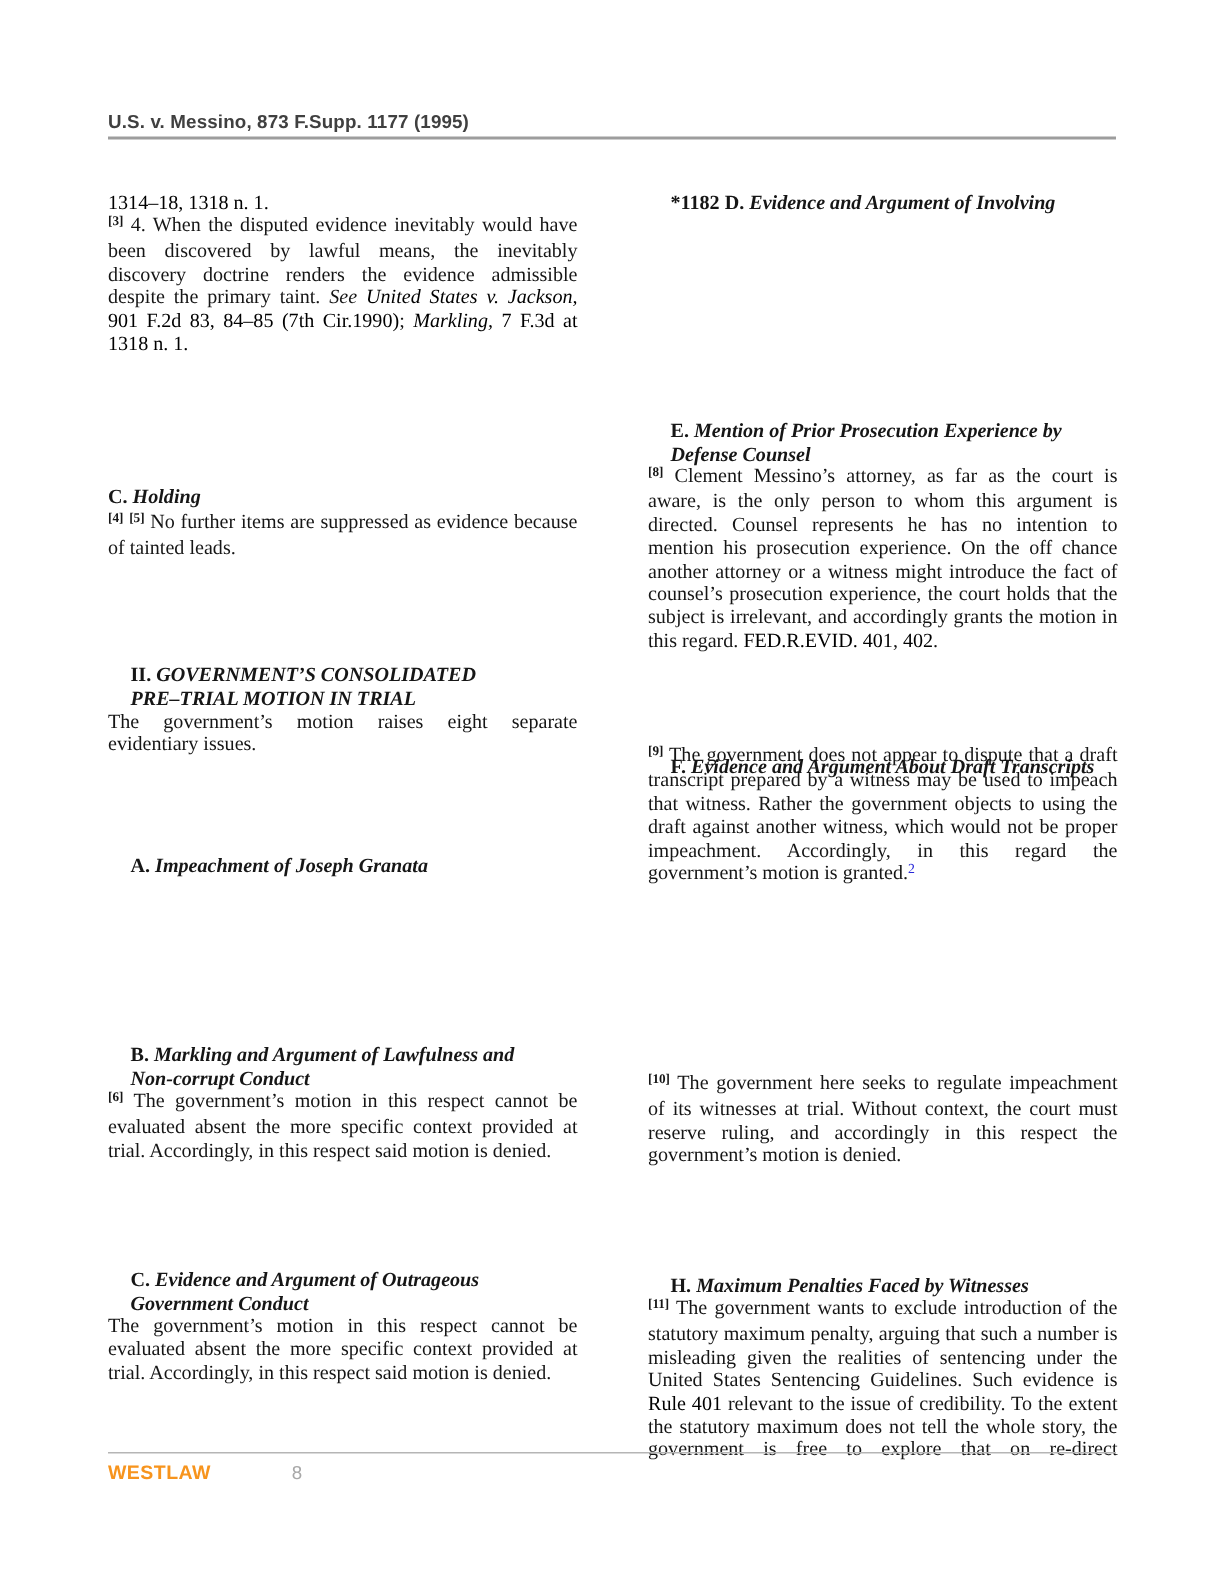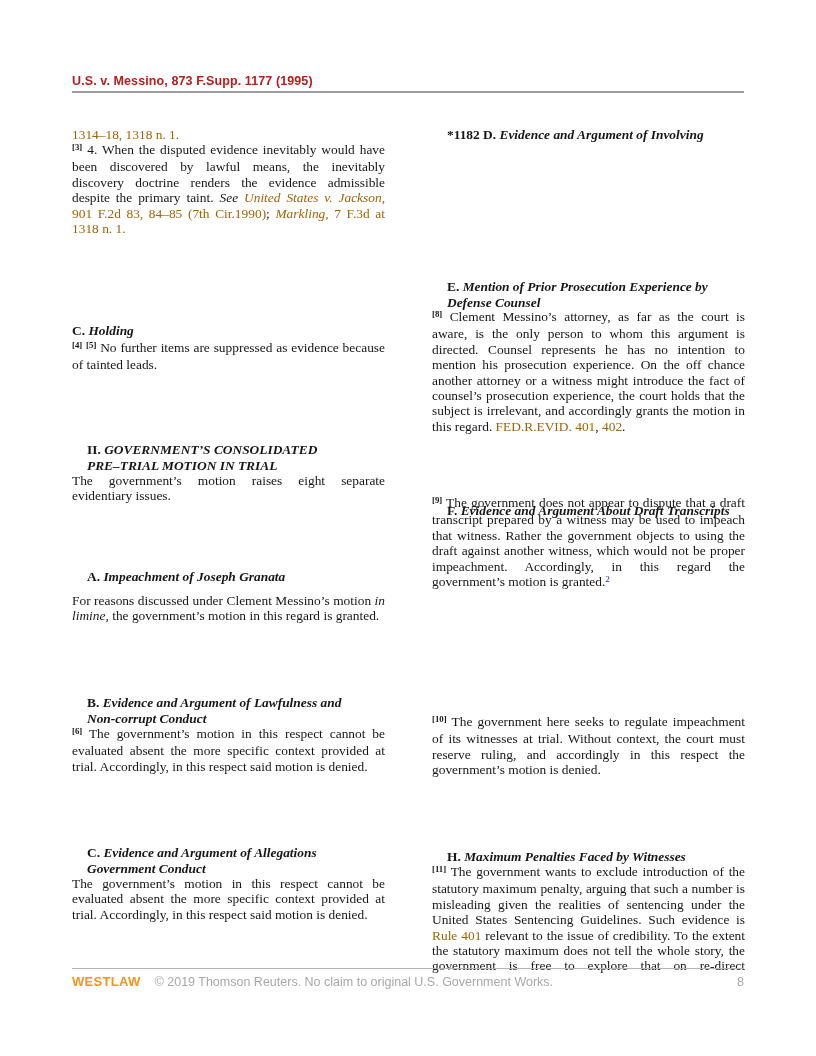--- a/index.html
+++ b/index.html
@@ -1,38 +1,38 @@
 <!DOCTYPE html>
 <html><head>
 <meta charset="utf-8">
 <style>
   html,body{margin:0;padding:0;background:#fff;}
   .page{position:relative;width:816px;height:1056px;background:#ffffff;overflow:hidden;
         font-family:"Liberation Serif",serif;color:#161616;}
   
   .doc-header{position:absolute;left:72px;top:74px;width:672px;
               font-family:"Liberation Sans",sans-serif;font-weight:bold;
-              font-size:12.5px;color:#b91c1c;letter-spacing:0.1px;}
+              font-size:12.5px;color:#404040;letter-spacing:0.1px;}
   .header-rule{position:absolute;left:72px;top:91px;width:672px;height:2px;background:#9d9d9d;}
   
   .blk{position:absolute;width:313px;font-size:13.4px;line-height:15.4px;text-align:justify;}
   .jlast{text-align-last:justify;}
   .hblk{position:absolute;width:313px;font-size:13.4px;line-height:15.8px;font-weight:bold;}
   .col-l{left:72px;}
   .col-r{left:432px;}
   .ind{padding-left:15px;box-sizing:border-box;}
   .nw{white-space:nowrap;}
   .it{font-style:italic;}
-  .lk{color:#a16207;margin-top:12px;}
+  .lk{color:#000000;margin-top:12px;}
   .sm{font-size:8.8px;font-weight:bold;position:relative;top:-4px;letter-spacing:0;}
   .fn{font-size:9.2px;position:relative;top:-4.5px;color:#2727d8;}
   
   .footer-rule{position:absolute;left:72px;top:968px;width:672px;height:1px;background:#b5b5b5;}
   .doc-footer{position:absolute;left:72px;top:974px;width:672px;display:flex;align-items:baseline;
-              font-family:"Liberation Sans",sans-serif;font-size:12.5px;color:#a8a8a8;}
+              font-family:"Liberation Sans",sans-serif;font-size:12.5px;color:#a8a8a8;gap:40px;}
   .brand{color:#f7941d;font-weight:bold;font-size:13px;letter-spacing:0.3px;margin-right:14px;}
   .copyright{flex:1;}
   .pageno{text-align:right;}
 </style>
 </head>
 <body>
 
 <div class="page">
 
   <div class="doc-header">U.S. v. Messino, 873 F.Supp. 1177 (1995)</div>
@@ -59,34 +59,31 @@
   </div>
 
   <div class="blk col-l" style="top:473px">
     <span>The government’s motion raises eight separate evidentiary issues.</span>
   </div>
 
   <div class="hblk col-l ind nw" style="top:569px">
     <span>A.</span> <span class="it">Impeachment of Joseph Granata</span>
   </div>
 
-  <div class="blk col-l" style="top:593px">
-    <span>For reasons discussed under Clement Messino’s motion </span><span class="it">in limine,</span><span> the government’s motion in this regard is granted.</span>
-  </div>
 
   <div class="hblk col-l ind" style="top:695px">
-    <span>B.</span> <span class="it">Evidence and Argument of Lawfulness and</span><br><span class="it">Non-corrupt Conduct</span>
+    <span>B.</span> <span class="it">Markling and Argument of Lawfulness and</span><br><span class="it">Non-corrupt Conduct</span>
   </div>
 
   <div class="blk col-l" style="top:726px">
     <span class="sm">[6]</span><span> The government’s motion in this respect cannot be evaluated absent the more specific context provided at trial. Accordingly, in this respect said motion is denied.</span>
   </div>
 
   <div class="hblk col-l ind" style="top:845px">
-    <span>C.</span> <span class="it">Evidence and Argument of Allegations</span><br><span class="it">Government Conduct</span>
+    <span>C.</span> <span class="it">Evidence and Argument of Outrageous</span><br><span class="it">Government Conduct</span>
   </div>
 
   <div class="blk col-l" style="top:876px">
     <span>The government’s motion in this respect cannot be evaluated absent the more specific context provided at trial. Accordingly, in this respect said motion is denied.</span>
   </div>
 
   <div class="hblk col-r ind nw" style="top:127px">
     <span>*1182</span> <span>D.</span> <span class="it">Evidence and Argument of Involving</span>
   </div>
 
@@ -116,17 +113,16 @@
     <span>H.</span> <span class="it">Maximum Penalties Faced by Witnesses</span>
   </div>
 
   <div class="blk col-r jlast" style="top:864px">
     <span class="sm">[11]</span><span> The government wants to exclude introduction of the statutory maximum penalty, arguing that such a number is misleading given the realities of sentencing under the United States Sentencing Guidelines. Such evidence is </span><span class="lk">Rule 401</span><span> relevant to the issue of credibility. To the extent the statutory maximum does not tell the whole story, the government is free to explore that on re-direct</span>
   </div>
 
   <div class="footer-rule"></div>
   <div class="doc-footer">
     <span class="brand">WESTLAW</span>
-    <span class="copyright">© 2019 Thomson Reuters. No claim to original U.S. Government Works.</span>
     <span class="pageno">8</span>
   </div>
 
 </div>
 
 </body></html>

